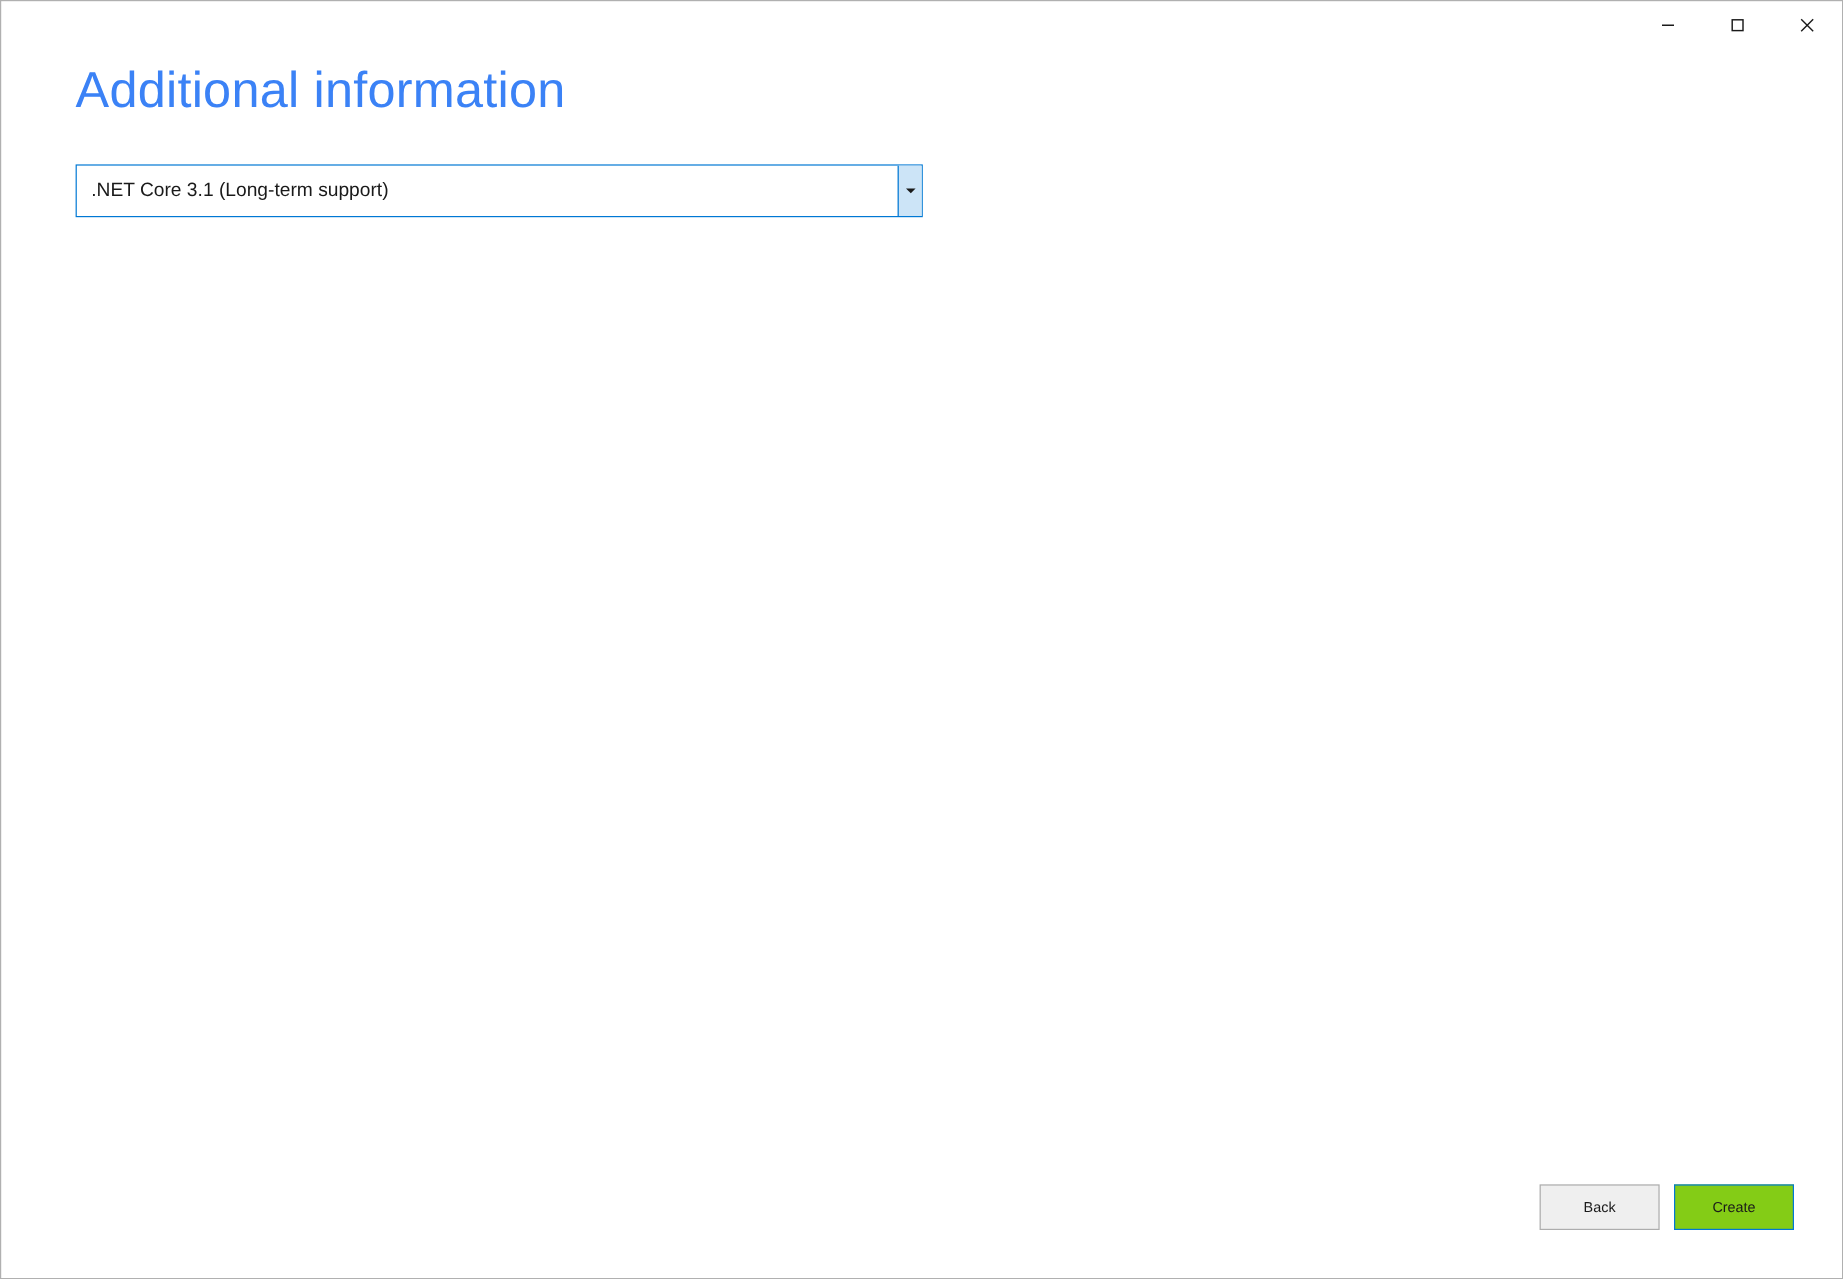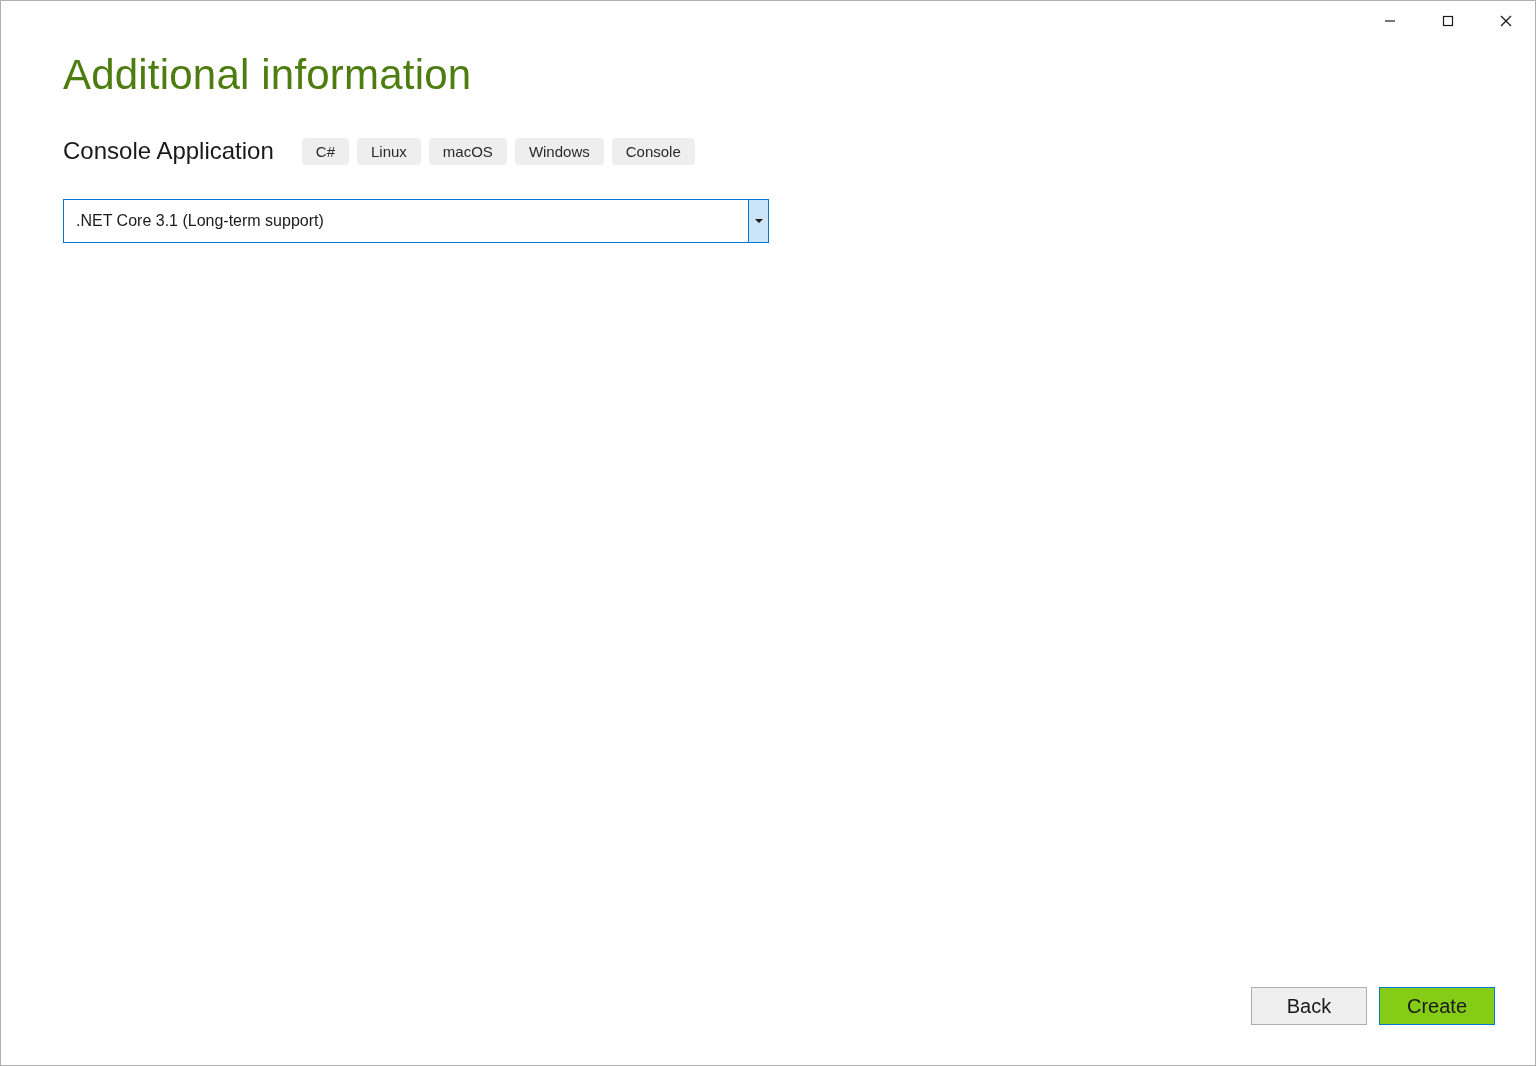--- a/index.html
+++ b/index.html
@@ -34,21 +34,21 @@
     .titlebar-btn svg { display:block; }
     .content {
       position: absolute;
       top: 50px;
       left: 62px;
       right: 62px;
     }
     h1.page-title {
       font-size: 42px;
       font-weight: 400;
-      color: #4d7c0f;
+      color: #3b82f6;
       margin-bottom: 38px;
       letter-spacing: 0.2px;
     }
     .template-row {
       display: flex;
       align-items: center;
       gap: 28px;
       margin-bottom: 34px;
     }
     .template-name {
@@ -102,23 +102,23 @@
       border-top: 4px solid #1a1a1a;
     }
     .footer {
       position: absolute;
       bottom: 40px;
       right: 40px;
       display: flex;
       gap: 12px;
     }
     .btn {
-      width: 116px;
+      width: 100px;
       height: 38px;
-      font-size: 20px;
+      font-size: 12px;
       background: #efefef;
       border: 1px solid #adadad;
       display: flex;
       align-items: center;
       justify-content: center;
       cursor: default;
     }
     .btn-primary {
       background: #84cc16;
       border: 1.5px solid #0078d4;
@@ -142,30 +142,20 @@
     <svg width="12" height="12">
         <line x1="1" y1="1" x2="11" y2="11" stroke="#1a1a1a" stroke-width="1.2"></line>
         <line x1="11" y1="1" x2="1" y2="11" stroke="#1a1a1a" stroke-width="1.2"></line>
       </svg>
   </div>
 </div>
 
 <div class="content">
   <h1 class="page-title">Additional information</h1>
 
-  <div class="template-row">
-    <div class="template-name">Console Application</div>
-    <div class="tags">
-      <span class="tag">C#</span>
-      <span class="tag">Linux</span>
-      <span class="tag">macOS</span>
-      <span class="tag">Windows</span>
-      <span class="tag">Console</span>
-    </div>
-  </div>
 
 
   <div class="combo">
     <div class="combo-value">.NET Core 3.1 (Long-term support)</div>
     <div class="combo-btn">
       <span class="arrow"></span>
     </div>
   </div>
 </div>
 

